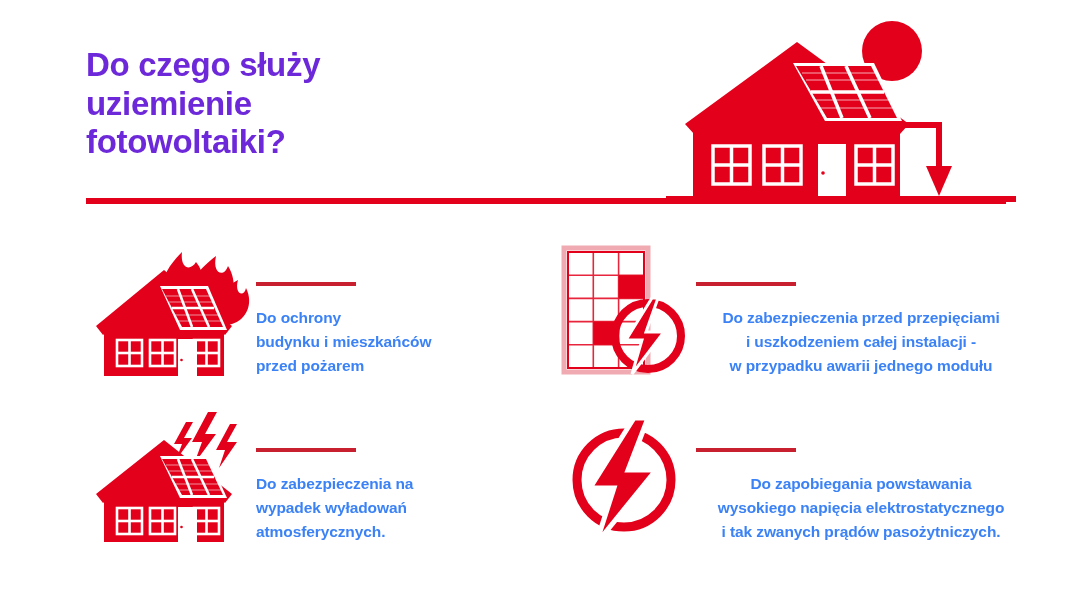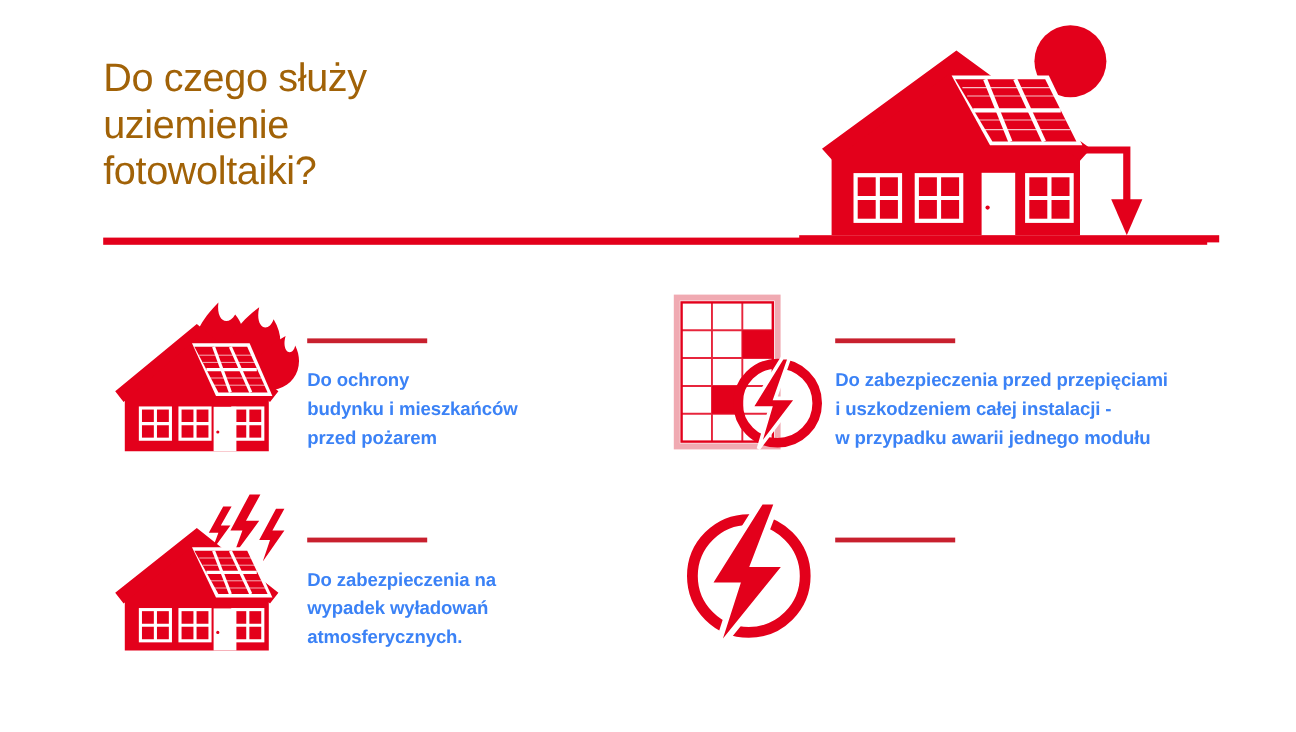--- a/index.html
+++ b/index.html
@@ -15,24 +15,24 @@
     font-family: "Liberation Sans", sans-serif;
     -webkit-font-smoothing: antialiased;
   }
 
   
   #header-title {
     position: absolute;
     left: 86px;
     top: 46px;
     width: 560px;
-    color: #a16207;
+    color: #6d28d9;
     font-size: 33px;
     line-height: 1.17;
-    font-weight: normal;
+    font-weight: bold;
     letter-spacing: -0.3px;
     white-space: pre-line;
   }
 
   #header-divider {
     position: absolute;
     left: 86px;
     top: 198px;
     width: 920px;
     height: 6px;
@@ -70,21 +70,21 @@
   }
   #benefit-1 .benefit-icon,
   #benefit-3 .benefit-icon { width: 140px; }
   .benefit-icon svg { display: block; }
 
   .benefit-body {
     flex: 1 1 auto;
     padding-top: 46px;
   }
   #benefit-1 .benefit-body,
-  #benefit-3 .benefit-body { padding-top: 46px; }
+  #benefit-3 .benefit-body { padding-top: 46px; text-align: center; }
 
   .benefit-rule {
     width: 100px;
     height: 4px;
     background: #c8202e;
     margin-bottom: 20px;
   }
 
   .benefit-text {
     color: #3b82f6;
@@ -298,14 +298,17 @@
 
 <div class="benefit-item" id="benefit-3">
   <div class="benefit-icon">
     <svg width="140" height="150" viewBox="0 0 140 150" xmlns="http://www.w3.org/2000/svg">
       <circle cx="68" cy="78" r="47" fill="none" stroke="#e3001b" stroke-width="9"></circle>
       <path d="M78 16 L34 86 L58 86 L40 142 L100 68 L72 68 L92 16 Z" fill="#e3001b" stroke="#ffffff" stroke-width="5"></path>
     </svg>
   </div>
   <div class="benefit-body">
     <div class="benefit-rule"></div>
+    <div class="benefit-text">Do zapobiegania powstawania
+wysokiego napięcia elektrostatycznego
+i tak zwanych prądów pasożytniczych.</div>
   </div>
 </div>
 
 </body></html>

